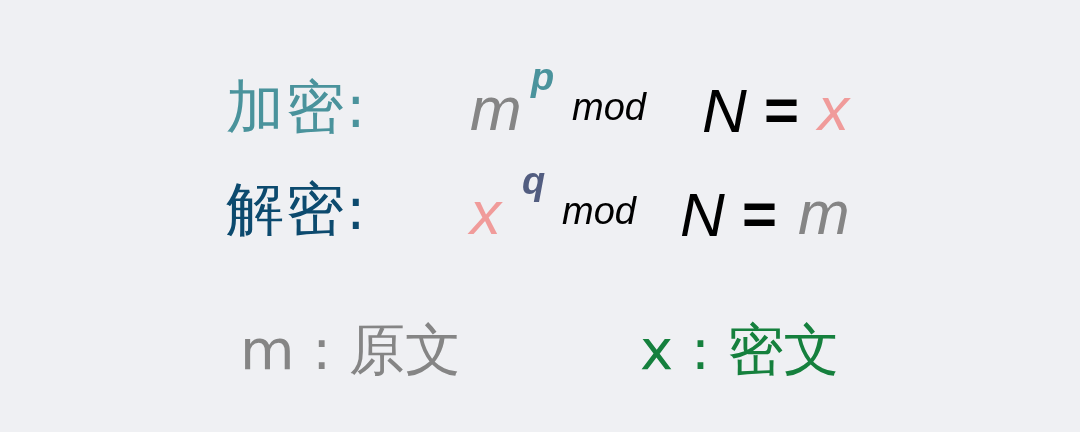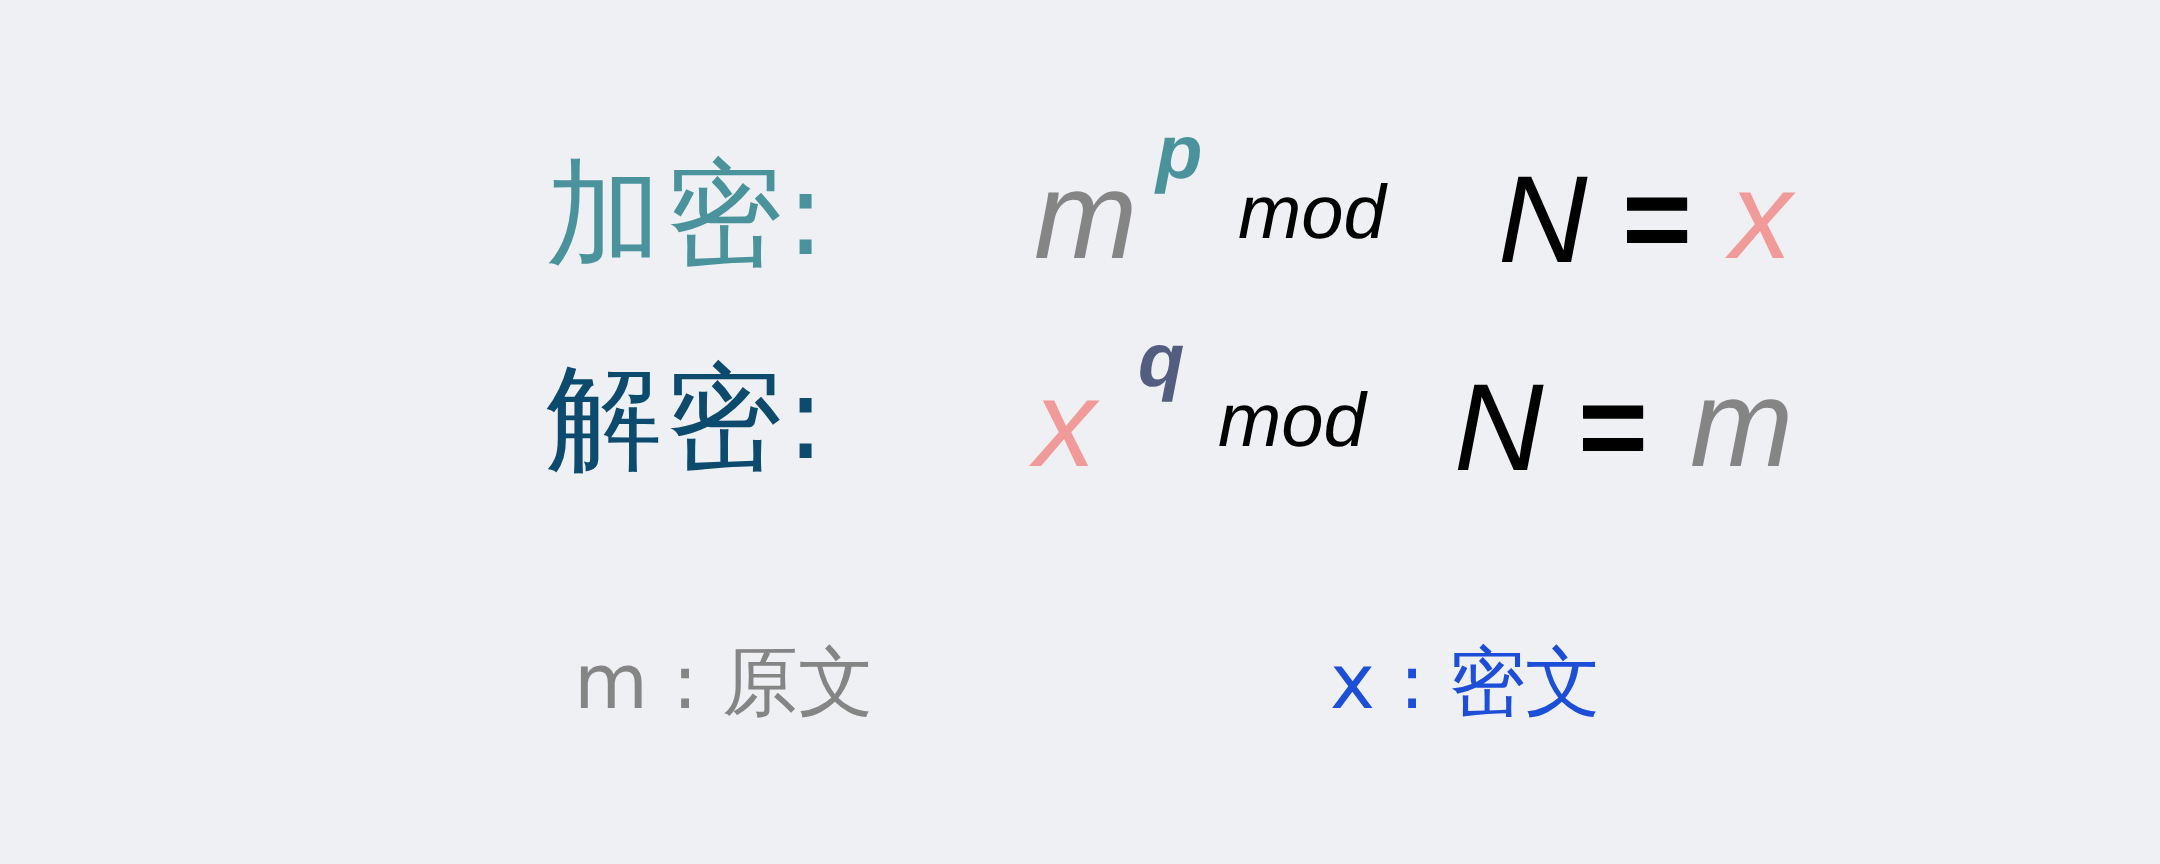--- a/index.html
+++ b/index.html
@@ -1,25 +1,25 @@
 <!DOCTYPE html>
 <html><head>
 <meta charset="utf-8">
 <style>
   html, body { margin:0; padding:0; }
   body { width:1080px; height:432px; background:#eff0f3; position:relative; overflow:hidden;
          font-family:"DejaVu Sans", "Liberation Sans", sans-serif; }
-  .abs { position:absolute; white-space:nowrap; line-height:1;margin-left:47px; }
+  .abs { position:absolute; white-space:nowrap; line-height:1; }
   .cn { font-family:"DejaVu Sans", sans-serif; font-size:58px; letter-spacing:2px; }
   .it { font-family:"Liberation Sans", sans-serif; font-style:italic; }
   .big { font-size:62px; }
   .sup { font-size:38px; font-weight:bold; }
   .mod { font-size:38px; }
   .eq { font-family:"Liberation Sans", sans-serif; font-size:60px; font-weight:bold; }
-  .legend { font-family:"DejaVu Sans", sans-serif; font-size:38px; }
+  .legend { font-family:"DejaVu Sans", sans-serif; font-size:56px; }
 </style>
 </head>
 <body>
 
 <div>
   <span class="abs cn" style="left:226px; top:78px; color:#4a939c;">加密:</span>
   <span class="abs it big" style="left:470px; top:78px; color:#858585;">m</span>
   <span class="abs it sup" style="left:531px; top:58px; color:#4a939c;">p</span>
   <span class="abs it mod" style="left:572px; top:88px; color:#000;">mod</span>
   <span class="abs it big" style="left:702px; top:80px; color:#000;">N</span>
@@ -32,14 +32,14 @@
   <span class="abs it big" style="left:470px; top:182px; color:#f09b9a;">x</span>
   <span class="abs it sup" style="left:522px; top:162px; color:#525d80;">q</span>
   <span class="abs it mod" style="left:562px; top:192px; color:#000;">mod</span>
   <span class="abs it big" style="left:680px; top:184px; color:#000;">N</span>
   <span class="abs eq" style="left:742px; top:184px; color:#000;">=</span>
   <span class="abs it big" style="left:798px; top:182px; color:#858585;">m</span>
 </div>
 
 <div>
   <span class="abs legend" style="left:240px; top:322px; color:#858585;">m : 原文</span>
-  <span class="abs legend" style="left:618px; top:322px; color:#1d4ed8;">x : 密文</span>
+  <span class="abs legend" style="left:640px; top:322px; color:#15803d;">x : 密文</span>
 </div>
 
 </body></html>

